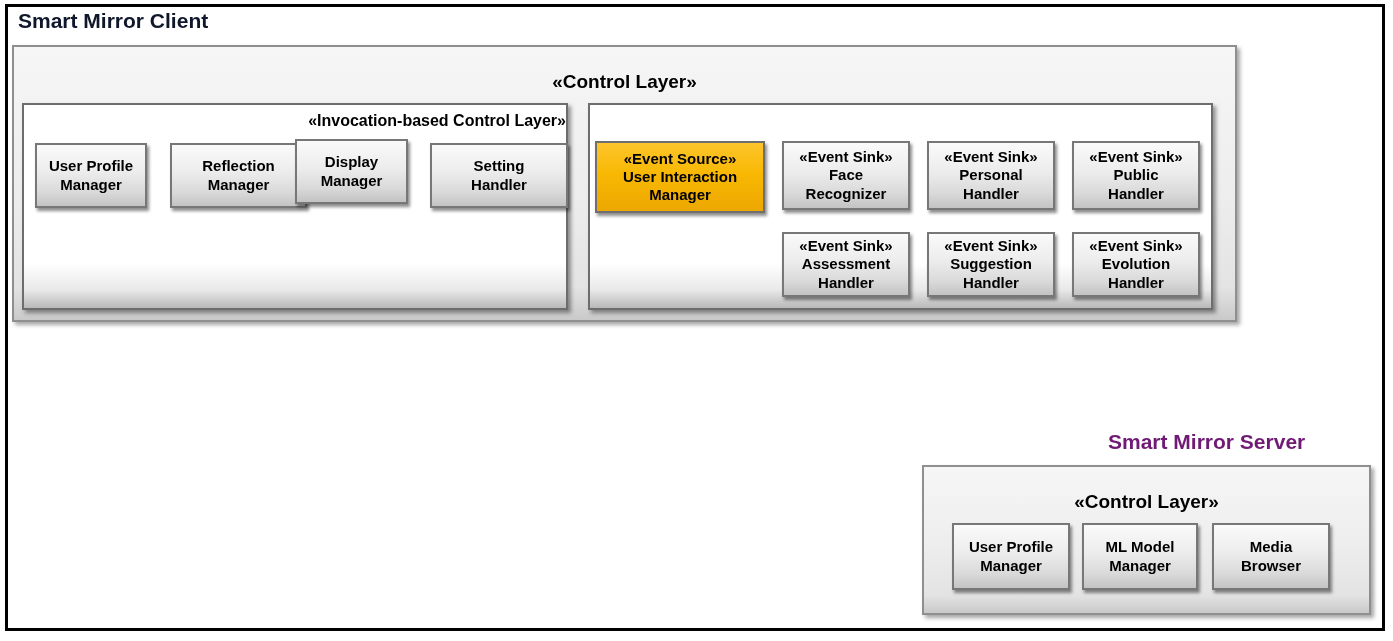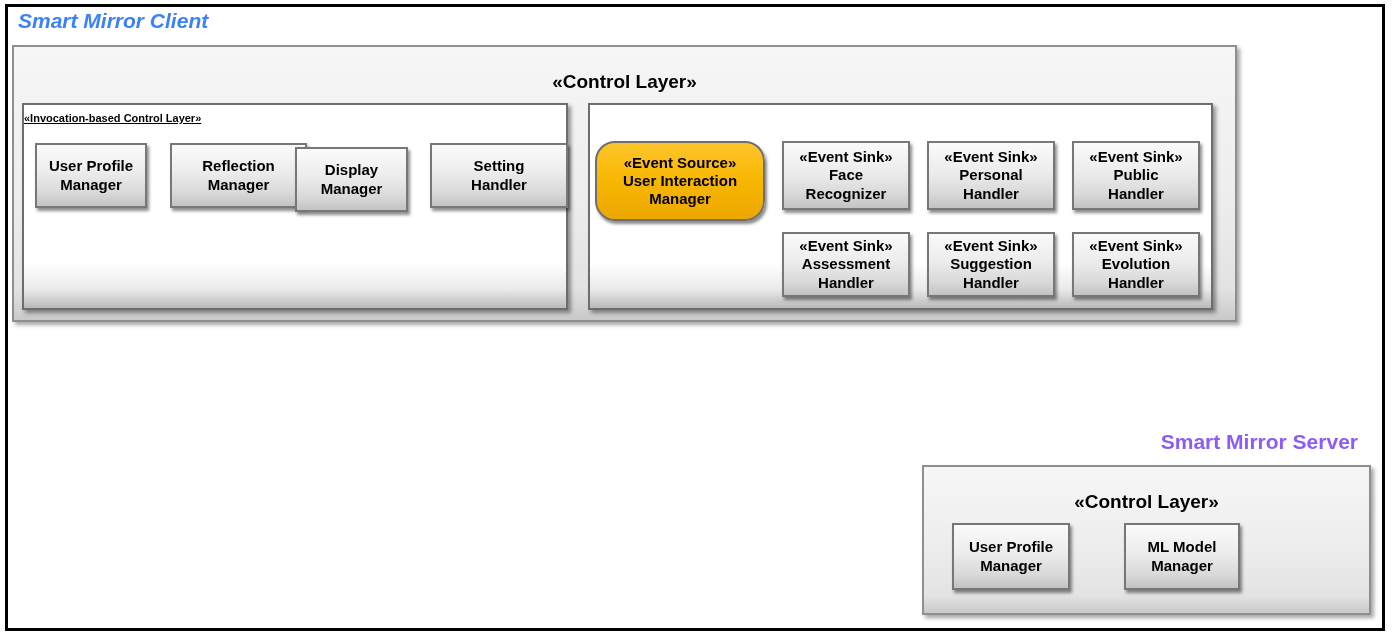--- a/index.html
+++ b/index.html
@@ -36,24 +36,23 @@
     margin-top: 24px;
   }
   
   .sublayer {
     position: absolute;
     background: linear-gradient(180deg, #ffffff 0%, #ffffff 78%, #e9e9e9 91%, #b9b9b9 100%);
     border: 2px solid #6d6d6d;
     box-shadow: 3px 3px 4px rgba(0,0,0,0.40);
   }
   .sublayer-title {
-    text-align: left;
-    font-size: 11px;
+    text-align: right;
+    font-size: 16px;
     margin-top: 7px;
-    text-decoration: underline;
   }
   
   .comp {
     position: absolute;
     display: flex;
     align-items: center;
     justify-content: center;
     text-align: center;
     background: linear-gradient(180deg, #fafafa 0%, #ececec 45%, #d9d9d9 78%, #c3c3c3 100%);
     border: 2px solid #777777;
@@ -67,50 +66,50 @@
   .comp.event-source {
     background: linear-gradient(180deg, #fdc52c 0%, #f8b803 45%, #eda701 100%);
     border: 2px solid #6f6f6f;
   }
 </style>
 </head>
 <body>
 
 <div class="frame">
 
-  <div class="red-title" style="left:10px; top:2px; color:#3b82f6;font-style:italic;">Smart Mirror Client</div>
+  <div class="red-title" style="left:10px; top:2px; color:#0f172a;">Smart Mirror Client</div>
 
   <div class="layer-panel" style="left:4px; top:38px; width:1225px; height:277px;">
 
     <div class="layer-title">«Control Layer»</div>
 
     <div class="sublayer" style="left:8px; top:56px; width:546px; height:207px;">
       <div class="sublayer-title">«Invocation-based Control Layer»</div>
 
       <div class="comp" style="left:11px; top:38px; width:112px; height:65px;">
         <div class="comp-label">User Profile
 Manager</div>
       </div>
       <div class="comp" style="left:146px; top:38px; width:137px; height:65px;">
         <div class="comp-label">Reflection
 Manager</div>
       </div>
-      <div class="comp" style="left:271px; top:42px; width:113px; height:65px;">
+      <div class="comp" style="left:271px; top:34px; width:113px; height:65px;">
         <div class="comp-label">Display
 Manager</div>
       </div>
       <div class="comp" style="left:406px; top:38px; width:138px; height:65px;justify-content:center;">
         <div class="comp-label">Setting
 Handler</div>
       </div>
     </div>
 
     <div class="sublayer" style="left:574px; top:56px; width:625px; height:207px;">
 
-      <div class="comp event-source" style="left:5px; top:36px; width:170px; height:80px;border-radius:20px;">
+      <div class="comp event-source" style="left:5px; top:36px; width:170px; height:72px;">
         <div class="comp-label">«Event Source»
 User Interaction
 Manager</div>
       </div>
       <div class="comp" style="left:192px; top:36px; width:128px; height:69px;">
         <div class="comp-label">«Event Sink»
 Face
 Recognizer</div>
       </div>
       <div class="comp" style="left:337px; top:36px; width:128px; height:69px;">
@@ -135,28 +134,32 @@
 Handler</div>
       </div>
       <div class="comp" style="left:482px; top:127px; width:128px; height:65px;">
         <div class="comp-label">«Event Sink»
 Evolution
 Handler</div>
       </div>
     </div>
   </div>
 
-  <div class="red-title" style="left:1100px; top:423px; width:250px; text-align:right; color:#8b5cf6;">Smart Mirror Server</div>
+  <div class="red-title" style="left:1100px; top:423px; width:250px; text-align:left; color:#701a75;">Smart Mirror Server</div>
 
   <div class="layer-panel" style="left:914px; top:458px; width:449px; height:150px;">
     <div class="layer-title">«Control Layer»</div>
 
     <div class="comp" style="left:28px; top:56px; width:118px; height:67px;">
       <div class="comp-label">User Profile
 Manager</div>
     </div>
-    <div class="comp" style="left:158px; top:56px; width:116px; height:67px;margin-left:42px;">
+    <div class="comp" style="left:158px; top:56px; width:116px; height:67px;">
       <div class="comp-label">ML Model
 Manager</div>
+    </div>
+    <div class="comp" style="left:288px; top:56px; width:118px; height:67px;">
+      <div class="comp-label">Media
+Browser</div>
     </div>
   </div>
 
 </div>
 
 </body></html>

